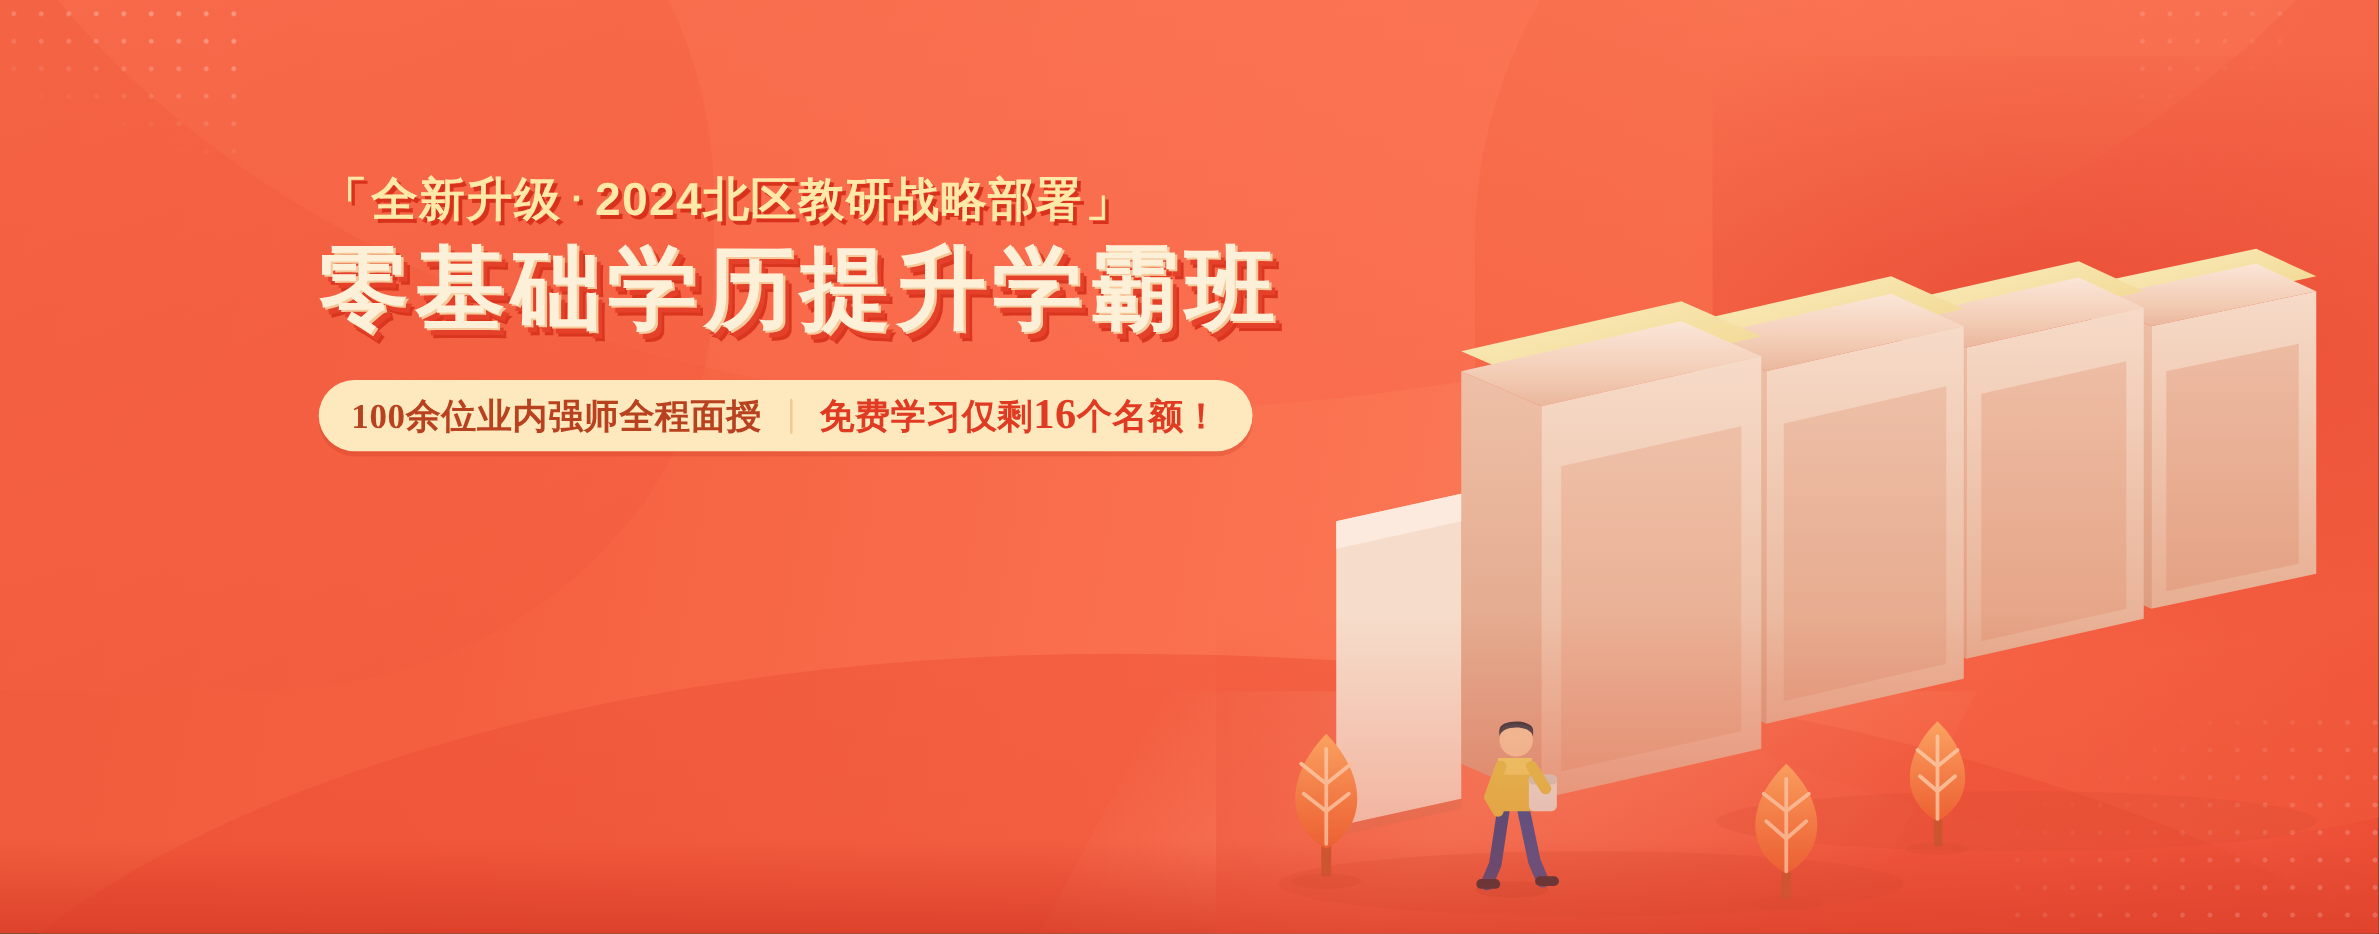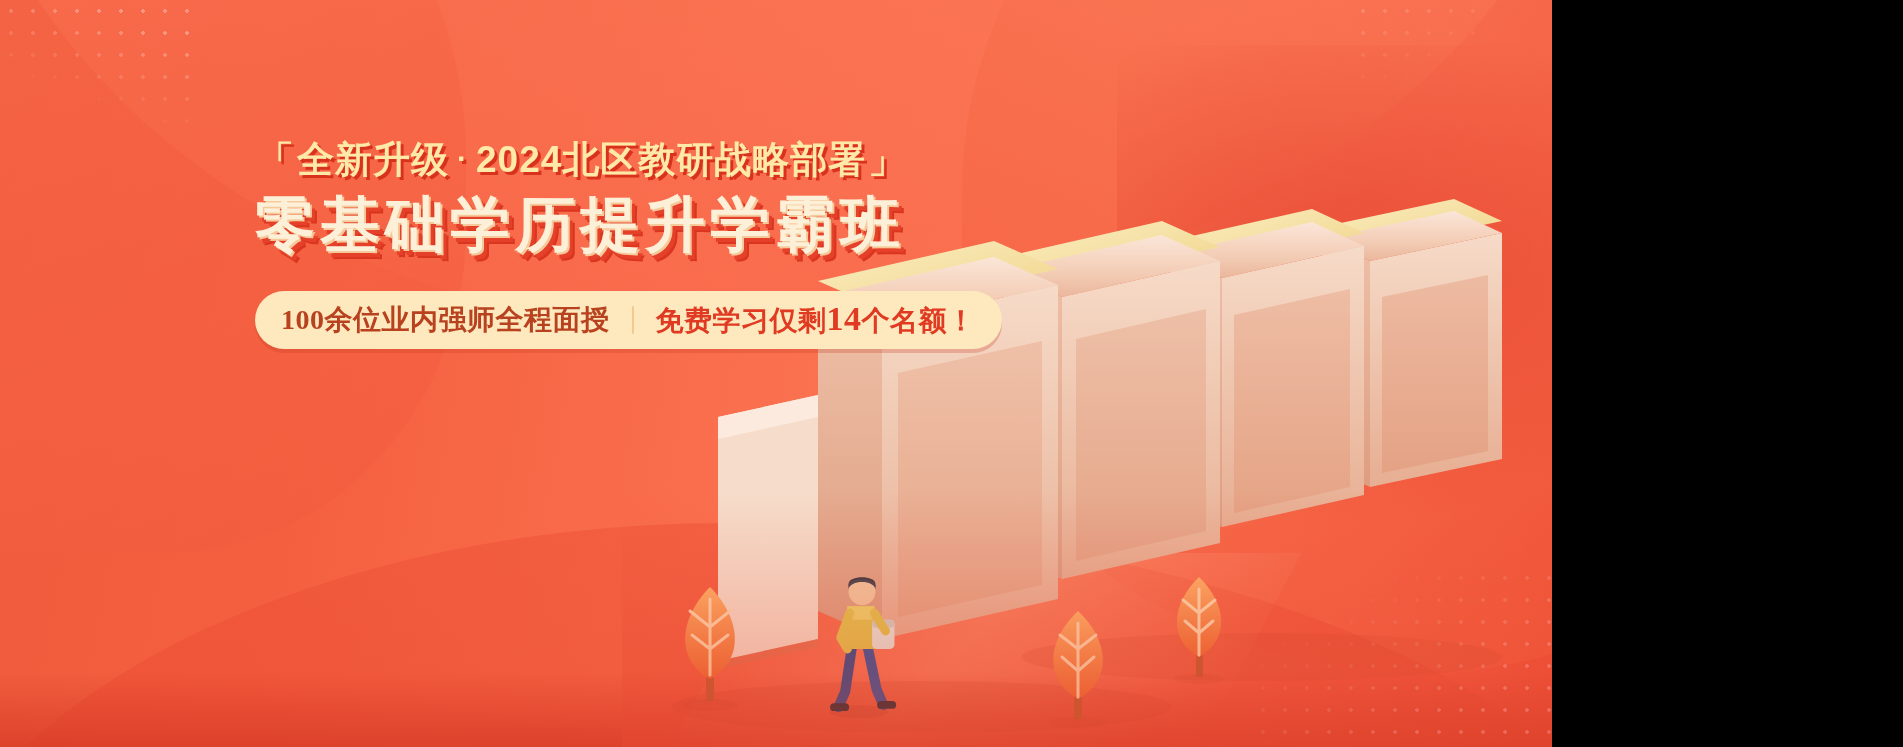--- a/index.html
+++ b/index.html
@@ -5,21 +5,21 @@
   html, body {
     margin: 0;
     padding: 0;
     background: #000;
   }
   body {
     font-family: "Liberation Sans", "DejaVu Sans", sans-serif;
   }
   #banner {
     position: relative;
-    width: 1552px;
+    width: 1903px;
     height: 747px;
     overflow: hidden;
     background: #0f766e;
   }
 
   
   .bg-base {
     position: absolute;
     inset: 0;
     background: linear-gradient(100deg, #ef5a3c 0%, #f4603f 22%, #fa6f4e 48%, #fb7a58 68%, #f76248 86%, #ee4f36 100%);
@@ -129,21 +129,21 @@
     font-weight: 700;
     padding: 0 2px;
   }
   .subtitle .dot {
     padding: 0 8px;
     font-size: 30px;
     vertical-align: 3px;
   }
 
   .title {
-    font-size: 60px;
+    font-size: 72px;
     font-weight: 900;
     letter-spacing: 5px;
     line-height: 1.08;
     white-space: nowrap;
     color: #fdf0d8;
     text-shadow:
       2px 2px 0 #f6c99a,
       5px 6px 0 #e5412a,
       7px 8px 0 #d9351f;
     margin-top: 12px;
@@ -338,18 +338,18 @@
 
     <div class="subtitle">
       <span class="brk">「</span><span>全新升级</span><span class="dot">·</span><span>2024北区教研战略部署</span><span class="brk">」</span>
     </div>
 
     <div class="title">零基础学历提升学霸班</div>
 
     <div class="pill-row">
       <span class="pill-left">100余位业内强师全程面授</span>
       <span class="pill-sep"></span>
-      <span class="pill-right"><span>免费学习仅剩</span><span class="num">14</span><span>个名额！</span></span>
+      <span class="pill-right"><span>免费学习仅剩</span><span class="num">16</span><span>个名额！</span></span>
     </div>
 
   </div>
 
 </div>
 
 </body></html>

